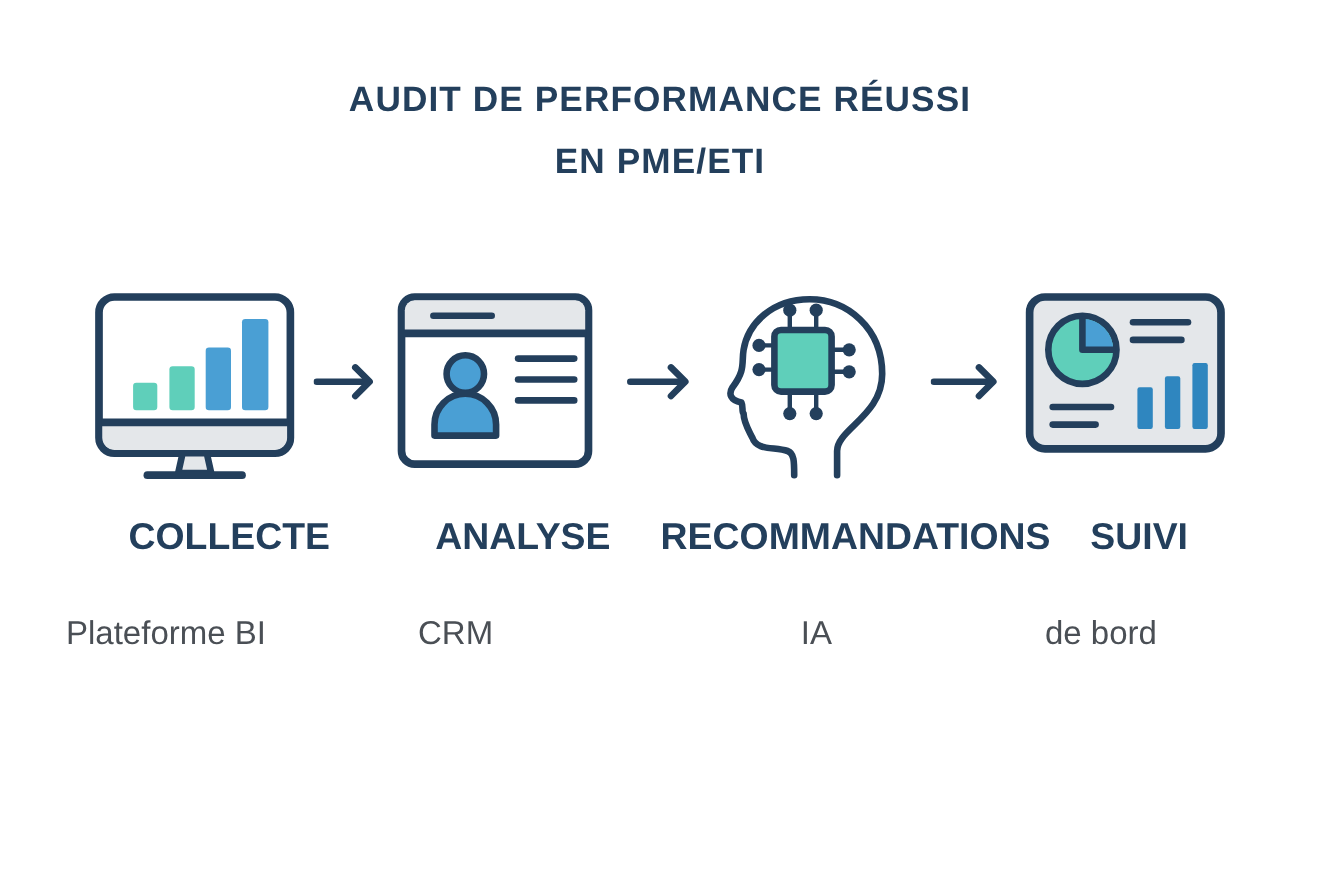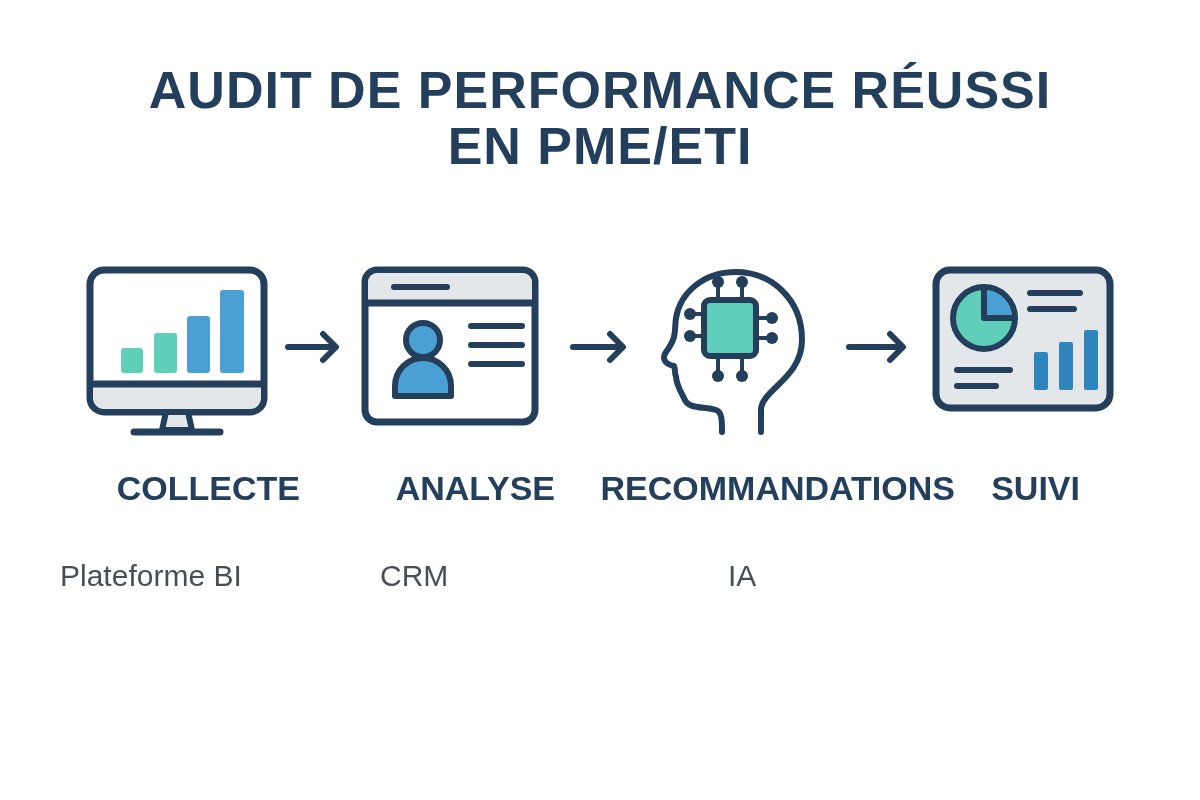--- a/index.html
+++ b/index.html
@@ -2,21 +2,21 @@
 <html><head>
 <meta charset="utf-8">
 <style>
   html, body { margin:0; padding:0; }
   body {
     width:1200px; height:800px; background:#ffffff; position:relative; overflow:hidden;
     font-family: "Liberation Sans", "DejaVu Sans", sans-serif;
   }
   .title {
     position:absolute; left:0; top:62px; width:1200px; text-align:center;
-    color:#233f5c; font-weight:bold; font-size:52px; line-height:56px; letter-spacing:1px;
+    color:#233f5c; font-weight:bold; font-size:32px; line-height:56px; letter-spacing:1px;
   }
   .title div { display:block; }
   .icon { position:absolute; }
   .arrow { position:absolute; }
   .step-label {
     position:absolute; color:#233f5c; font-weight:bold; font-size:34px; line-height:40px;
     text-align:right; top:468px; white-space:nowrap;
   }
   .step-sub {
     position:absolute; color:#4a4f55; font-size:30px; line-height:40px; top:556px;
@@ -115,13 +115,14 @@
 
 <div class="step-label" style="left:60px;width:240px">COLLECTE</div>
 <div class="step-label" style="left:350px;width:205px">ANALYSE</div>
 <div class="step-label" style="left:560px;width:395px">RECOMMANDATIONS</div>
 <div class="step-label" style="left:960px;width:120px">SUIVI</div>
 
 <div class="step-sub" style="left:60px;width:270px">Plateforme BI</div>
 <div class="step-sub" style="left:380px;width:130px">CRM</div>
 <div class="step-sub" style="left:728px;width:90px">IA</div>
 <div class="step-sub" style="left:950px;width:150px">
+  <div>de bord</div>
 </div>
 
 </body></html>

